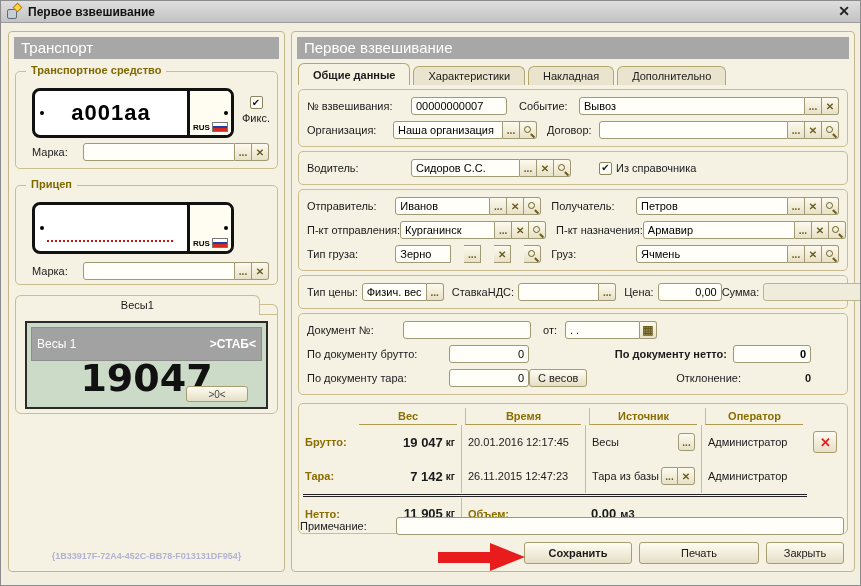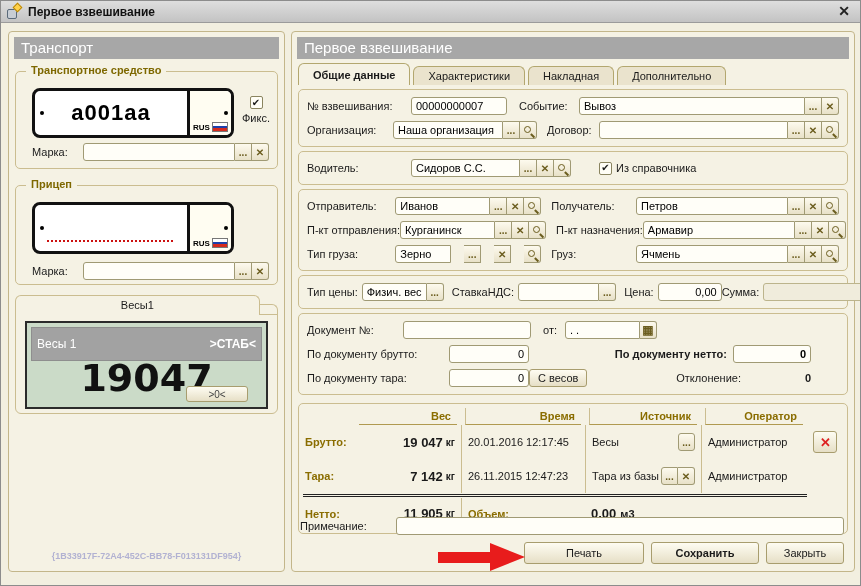--- a/index.html
+++ b/index.html
@@ -69,21 +69,21 @@
   .zerobtn{position:absolute;right:18px;bottom:5px;height:16px;width:62px;border:1px solid #a89d6e;border-radius:3px;background:linear-gradient(#fefcf2,#e6dfc6);font-size:10px;color:#444;cursor:pointer;}
   .guid{position:absolute;bottom:10px;left:0;width:100%;text-align:center;font-size:9px;font-weight:bold;color:#b2b2d2;letter-spacing:0;}
   
   .tabs{display:flex;align-items:flex-end;margin:4px 6px 0 6px;gap:3px;height:22px;}
   .tab{border:1px solid #b3a76f;border-bottom:none;border-radius:6px 6px 0 0;background:#eae3cd;font-size:11px;color:#1a1a1a;padding:3px 14px 2px 14px;height:19px;cursor:pointer;}
   .tab.active{background:#f5f2e4;height:22px;padding-top:5px;font-weight:bold;}
   .rgrp{margin:4px 6px 0 6px;padding:7px 8px;}
   .rgrp .row + .row{margin-top:6px;}
   
   .tbl{display:grid;grid-template-columns:52px 106px 124px 116px 106px 1fr;align-items:center;}
-  .th{font-size:11px;font-weight:bold;color:#8a6d00;text-align:right;border-bottom:1px solid #b09a50;padding:2px 6px;margin:0 4px;}
+  .th{font-size:11px;font-weight:bold;color:#8a6d00;text-align:center;border-bottom:1px solid #b09a50;padding:2px 6px;margin:0 4px;}
   .vl{border-left:1px solid #cbbd90;}
   .tcell{font-size:11px;color:#1a1a1a;padding:8px 6px;align-self:stretch;display:flex;align-items:center;}
   .rowlab{font-size:11px;font-weight:bold;color:#8a6d00;padding:8px 2px;}
   .wval{justify-content:flex-end;font-weight:bold;font-size:13px;gap:3px;}
   .wval .unit{font-size:10px;}
   .dsep{grid-column:1/6;border-top:3px double #222;height:0;margin:1px 0;}
   .delbtn{width:24px;height:22px;border:1px solid #a89d6e;border-radius:3px;background:linear-gradient(#fefcf2,#e6dfc6);color:#d22;font-weight:bold;font-size:13px;cursor:pointer;justify-self:center;}
   
   .arrow{position:absolute;left:146px;top:511px;width:88px;height:28px;z-index:5;}
   .arrow .tail{position:absolute;left:0;top:9px;width:52px;height:11px;background:#e81c1c;}
@@ -426,18 +426,18 @@
       <span class="lab" style="width:96px;">Примечание:</span>
       <input class="fld" style="flex: 1 1 0%;" value="">
     </div>
 
     <div class="arrow">
         <span class="tail"></span>
         <span class="head"></span>
       </div>
 
     <div class="btnrow">
+      <button class="btn bold" style="width:108px;">Сохранить</button>
       <button class="btn" style="width:120px;">Печать</button>
-      <button class="btn bold" style="width:108px;">Сохранить</button>
       <button class="btn" style="width:78px;">Закрыть</button>
     </div>
   </div>
 </div>
 
 </body></html>

